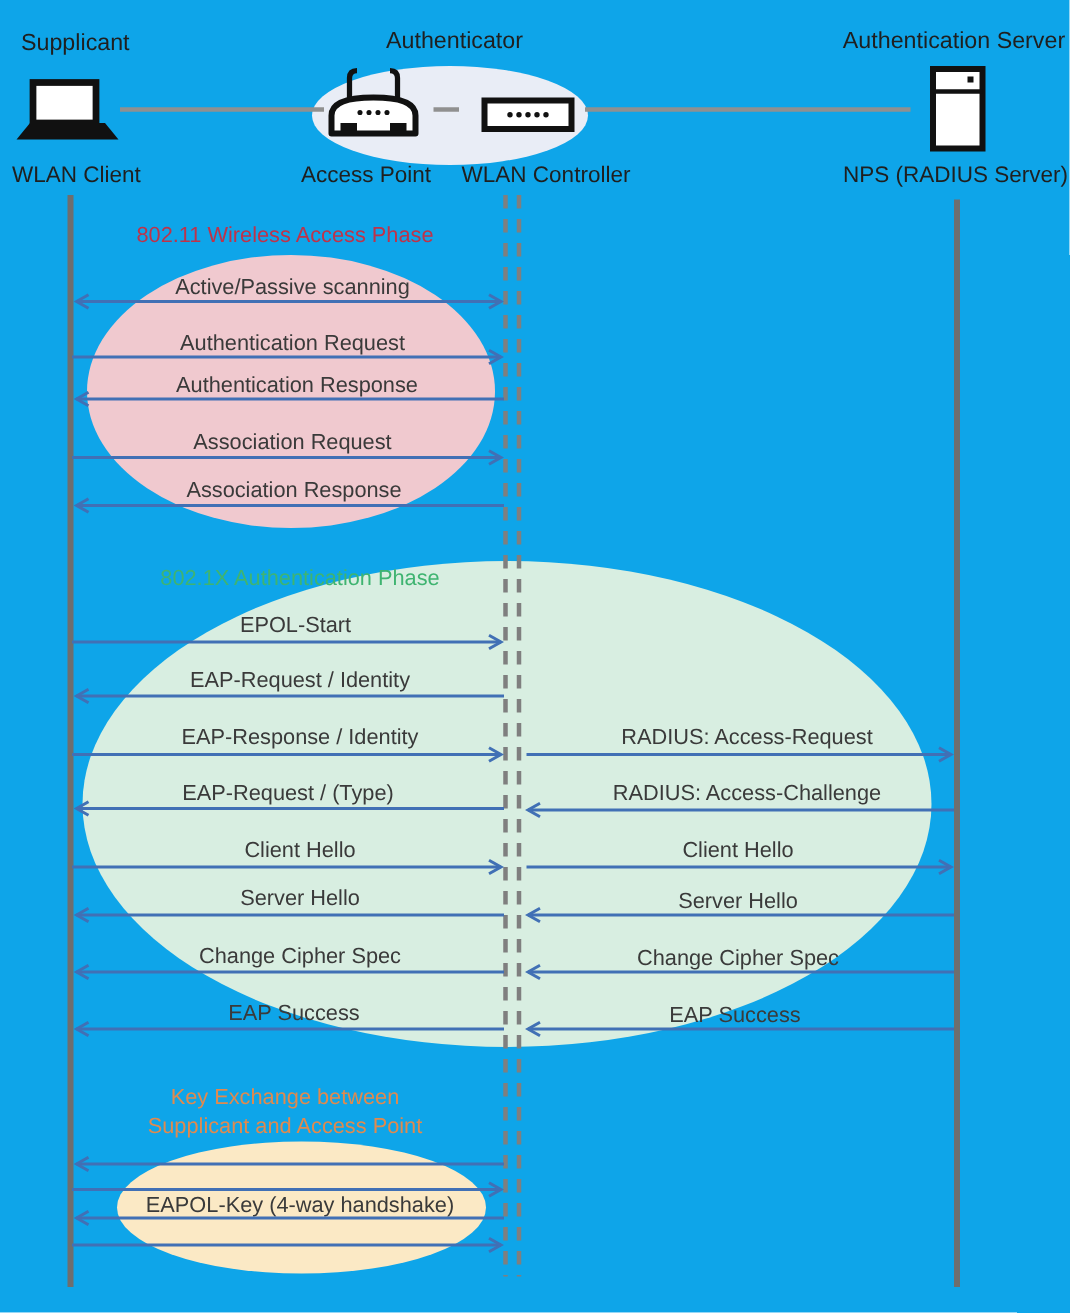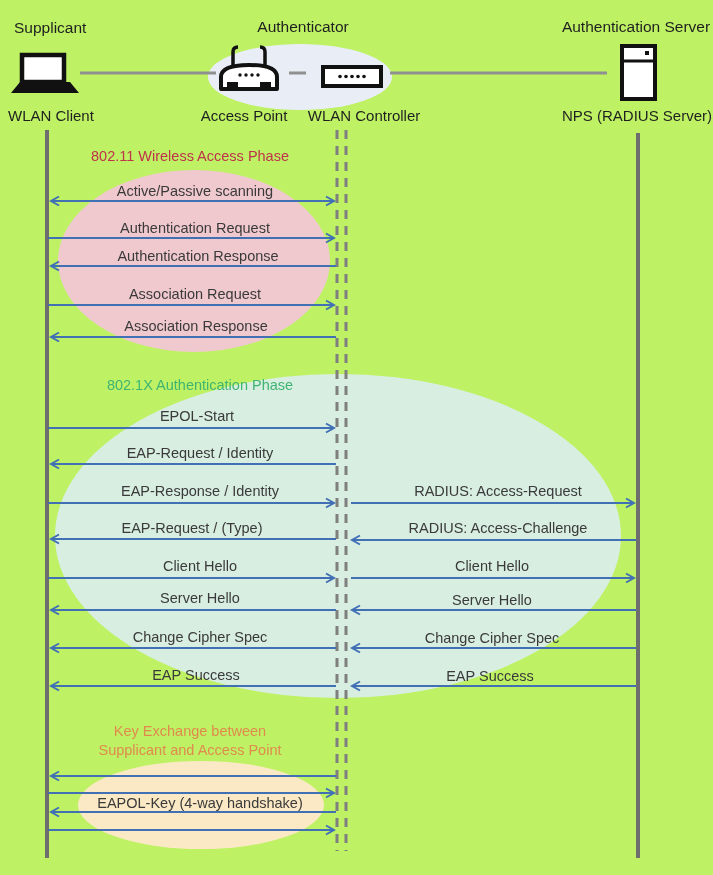--- a/index.html
+++ b/index.html
@@ -1,16 +1,16 @@
 <!DOCTYPE html>
 <html><head>
 <meta charset="utf-8">
 <style>
   html,body{margin:0;padding:0;background:#ffffff;}
-  #stage{position:relative;width:713px;height:875px;background:#bef264;overflow:hidden;
+  #stage{position:relative;width:713px;height:875px;background:#0ea5e9;overflow:hidden;
          font-family:"Liberation Sans", sans-serif;}
   svg text{font-family:"Liberation Sans", sans-serif;font-size:14.5px;fill:#3a3a3a;}
   .role-title{font-size:15.5px;fill:#1f1f1f;}
   .device-label{font-size:15px;fill:#1f1f1f;}
   .phase-title-red{fill:#be334a;}
   .phase-title-green{fill:#3fb471;}
   .phase-title-orange{fill:#e08a4e;}
   .mid{text-anchor:middle;}
   .msg{fill:#3a3a3a;}
   .arrow{stroke:#4170b5;stroke-width:2;fill:none;}

